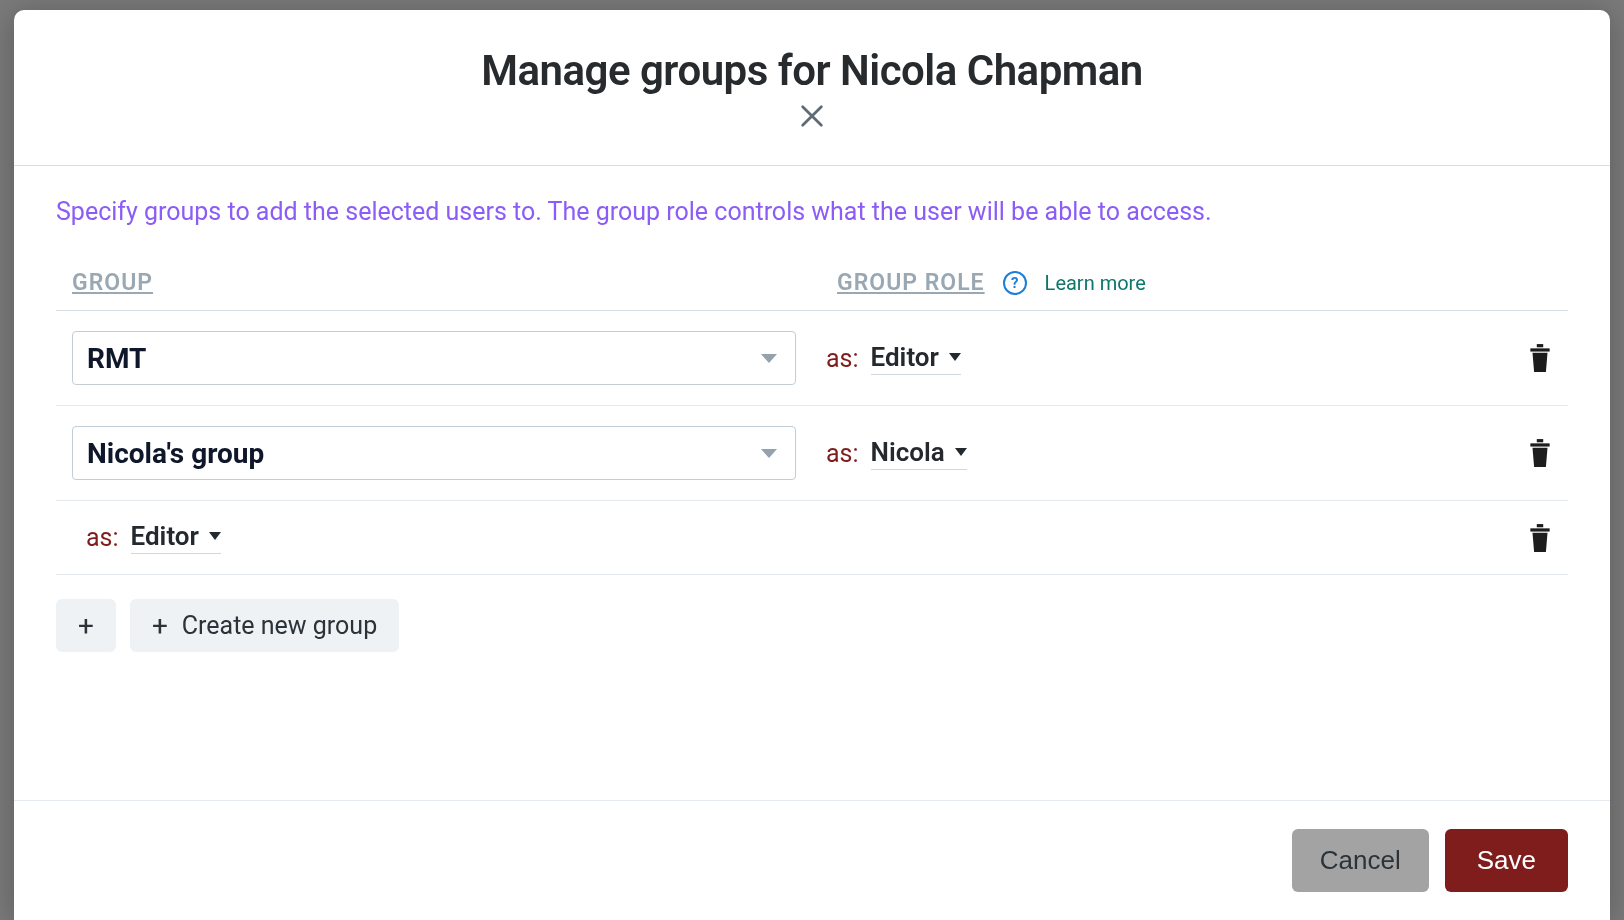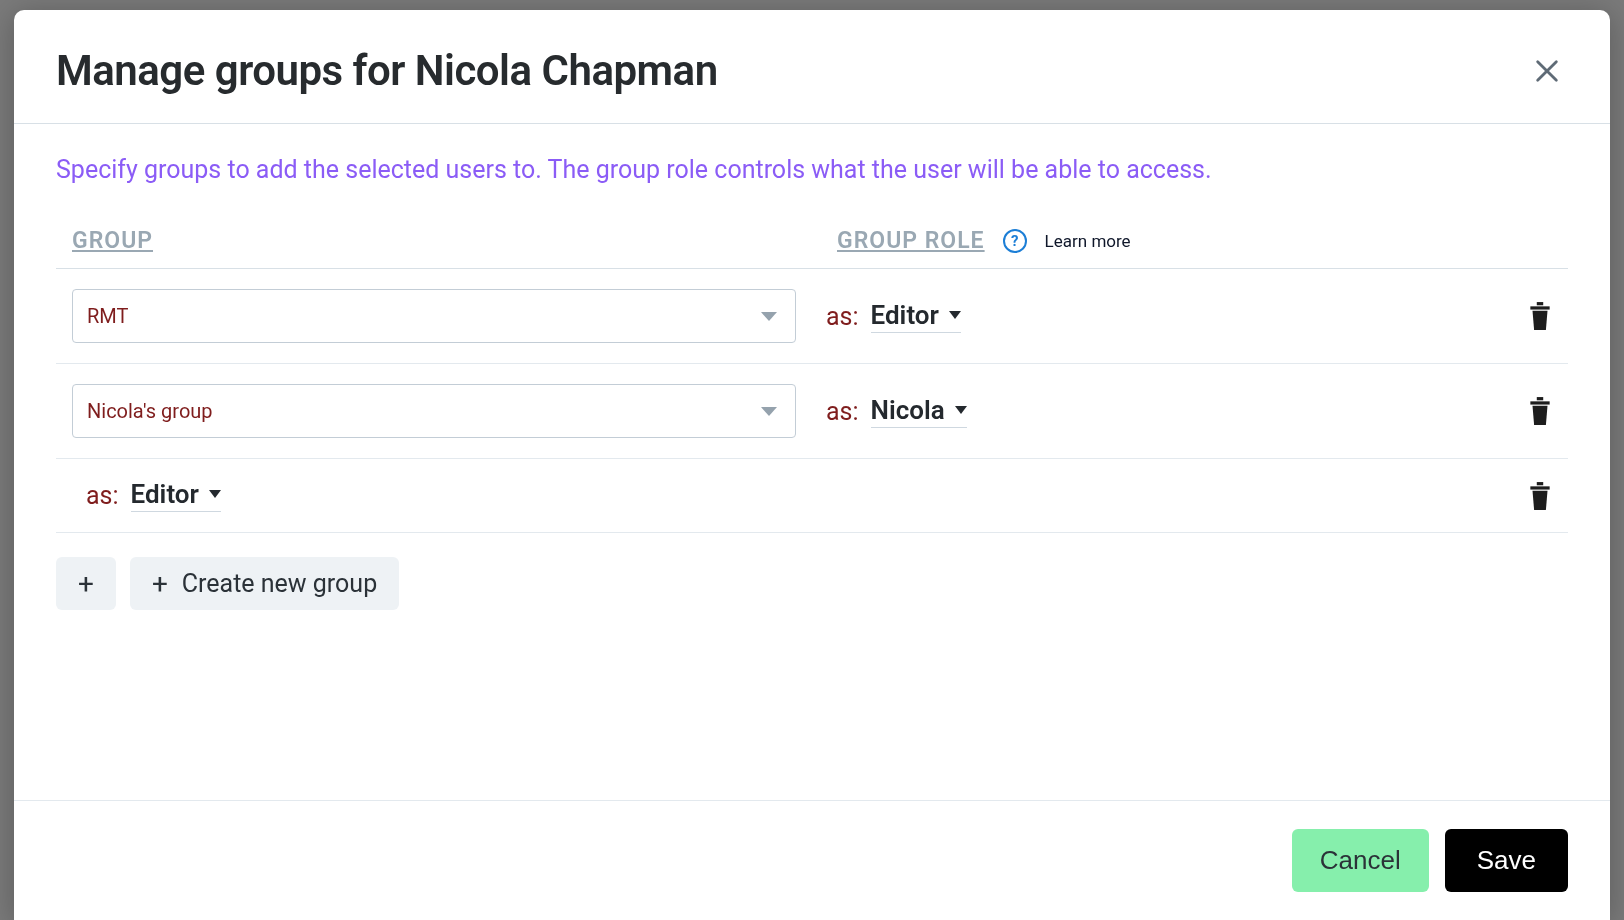--- a/index.html
+++ b/index.html
@@ -22,20 +22,21 @@
     box-shadow: 0 4px 30px rgba(0,0,0,0.25);
     display: flex;
     flex-direction: column;
   }
   .modal-header {
     display: flex;
     align-items: center;
     justify-content: space-between;
     padding: 36px 42px 28px 42px;
     border-bottom: 1px solid #d8e0e6;
+    flex-direction: column;
   }
   .modal-title {
     font-size: 42px;
     font-weight: 600;
     color: #272b2e;
     letter-spacing: -0.5px;
   }
   .close-btn {
     width: 42px;
     height: 42px;
@@ -87,22 +88,22 @@
     border: 2.2px solid #1c7ed6;
     border-radius: 50%;
     display: inline-flex;
     align-items: center;
     justify-content: center;
     color: #1c7ed6;
     font-size: 15px;
     font-weight: 700;
   }
   .learn-more {
-    color: #0f172a;
-    font-size: 17px;
+    color: #0f766e;
+    font-size: 20px;
     cursor: pointer;
   }
   .group-row {
     display: flex;
     align-items: center;
     border-bottom: 1px solid #e3e9ee;
     padding: 20px 0;
   }
   .group-select {
     flex: 0 0 724px;
@@ -111,22 +112,23 @@
     border: 1px solid #c3cdd6;
     border-radius: 4px;
     display: flex;
     align-items: center;
     justify-content: space-between;
     padding: 0 18px 0 14px;
     cursor: pointer;
     background: #fff;
   }
   .group-select span {
-    font-size: 20px;
-    color: #7f1d1d;
+    font-size: 28px;
+    color: #0f172a;
+    font-weight: bold;
   }
   .chev-down {
     width: 0; height: 0;
     border-left: 8px solid transparent;
     border-right: 8px solid transparent;
     border-top: 9px solid #95a2ad;
   }
   .role-cell {
     flex: 1;
     display: flex;
@@ -195,25 +197,25 @@
     gap: 16px;
   }
   .btn {
     border: none;
     border-radius: 6px;
     padding: 16px 28px;
     font-size: 26px;
     cursor: pointer;
   }
   .btn-cancel {
-    background: #86efac;
+    background: #a3a3a3;
     color: #2b3238;
   }
   .btn-save {
-    background: #000000;
+    background: #7f1d1d;
     color: #fff;
     padding: 16px 32px;
   }
 </style>
 </head>
 <body>
 
 <div class="modal">
 
   <div class="modal-header">

